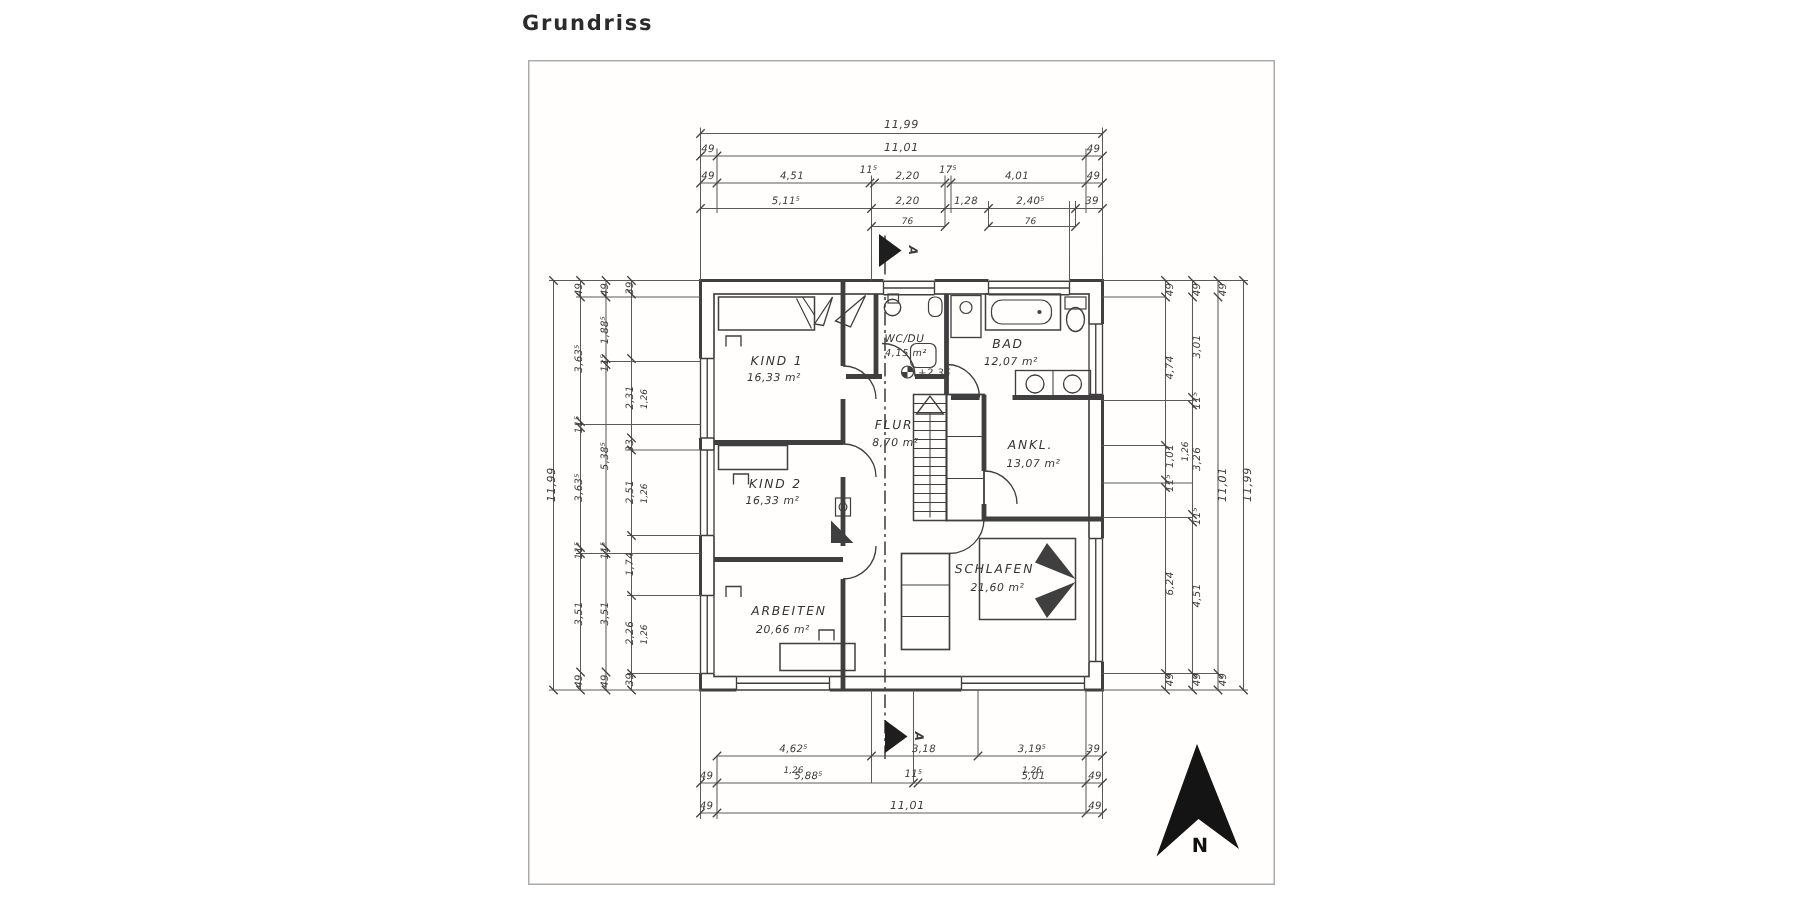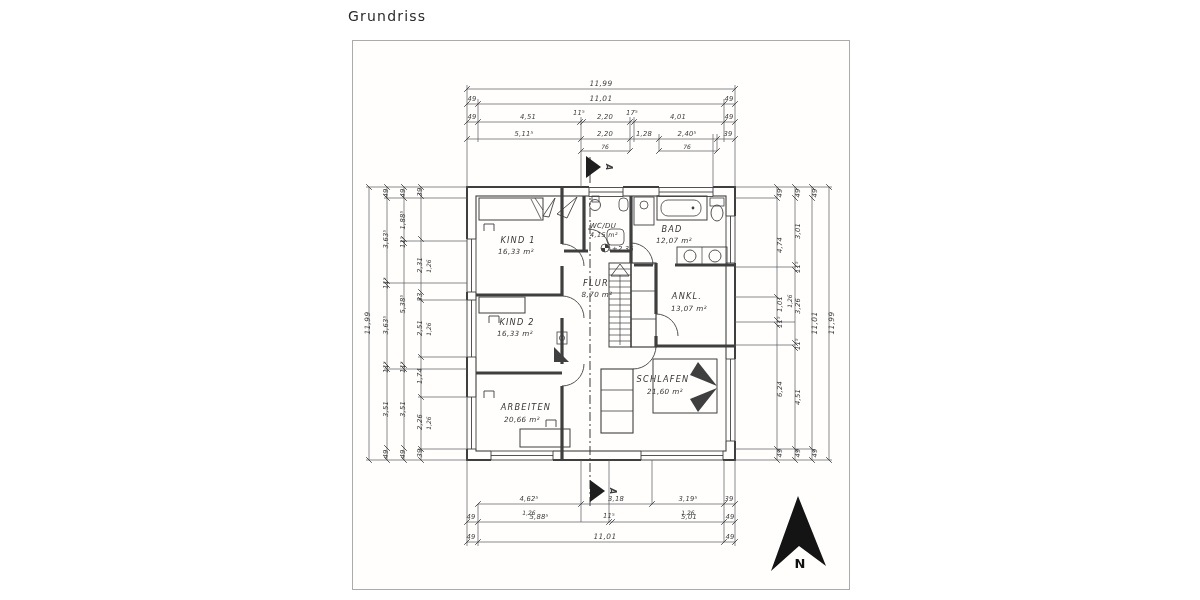--- a/index.html
+++ b/index.html
@@ -1,18 +1,18 @@
 <!DOCTYPE html>
 <html><head>
 <meta charset="utf-8">
 <style>
   html,body{margin:0;padding:0;background:#ffffff;width:1200px;height:600px;overflow:hidden;}
   .page-title{
     position:absolute;left:348px;top:8px;
-    font-family:"DejaVu Sans",sans-serif;font-size:14px;font-weight:400;
+    font-family:"DejaVu Sans",sans-serif;font-size:14px;font-weight:700;
     letter-spacing:1.2px;color:#2b2b2b;
   }
   .sheet{
     position:absolute;left:352px;top:40px;width:498px;height:550px;
     border:1px solid #ababab;background:#fffefd;box-sizing:border-box;
   }
   svg{position:absolute;left:0;top:0;}
   text{font-family:"DejaVu Sans",sans-serif;fill:#3c3c3c;text-anchor:middle;}
   .d{font-size:6.8px;font-style:italic;letter-spacing:.2px;}
   .dt{font-size:7.4px;font-style:italic;letter-spacing:.4px;}

